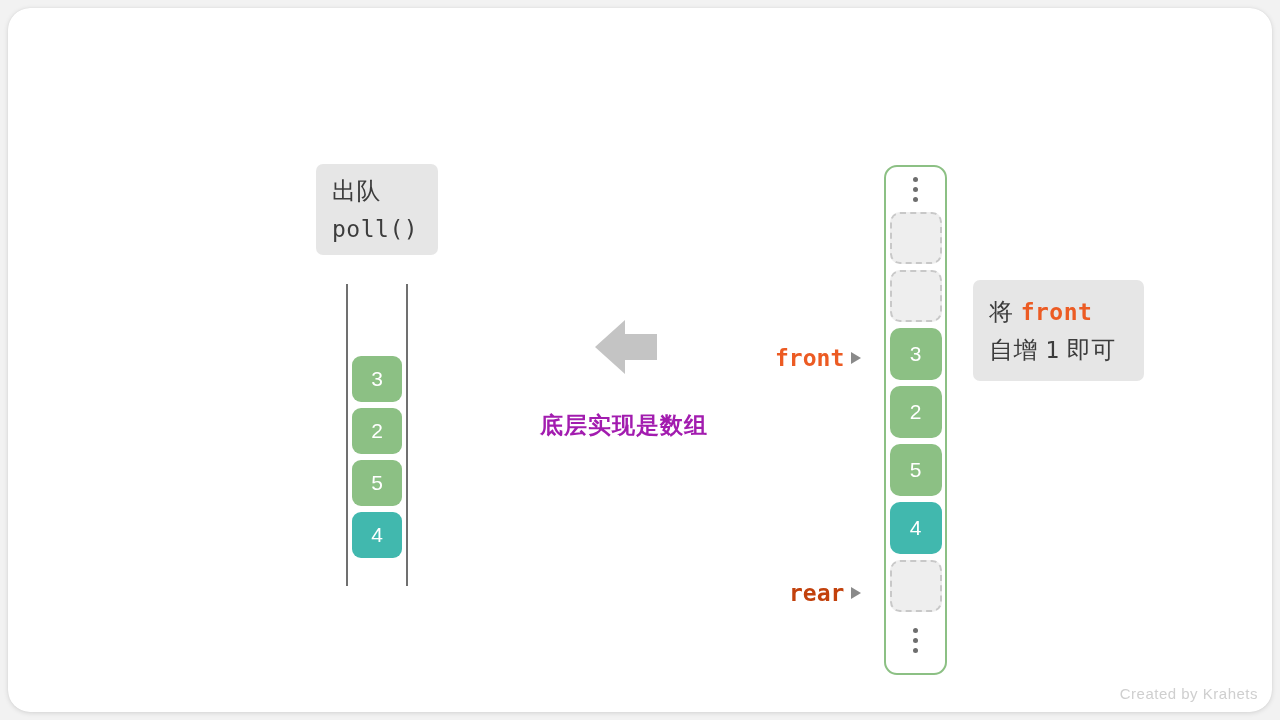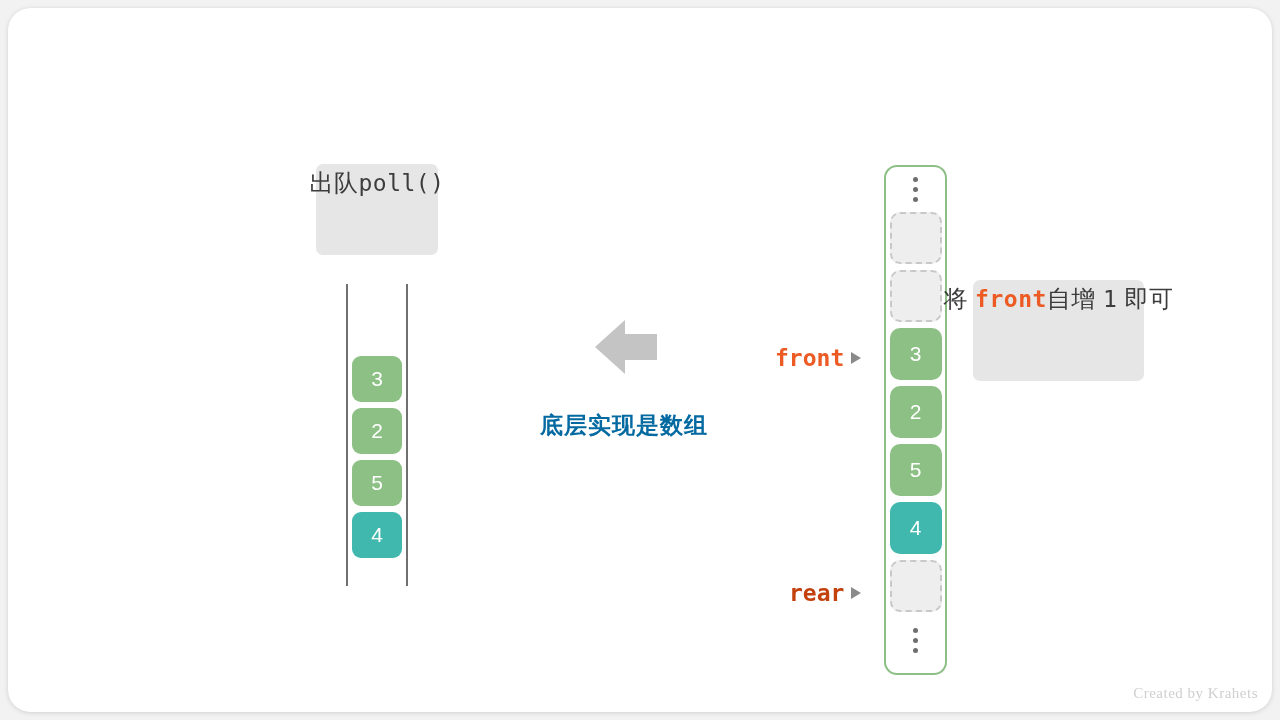--- a/index.html
+++ b/index.html
@@ -30,23 +30,23 @@
     box-shadow: 0 1px 5px rgba(0,0,0,0.13), 0 0 1px rgba(0,0,0,0.10);
   }
 
   
   .note-box {
     position: absolute;
     background: #e6e6e6;
     border-radius: 7px;
     box-sizing: border-box;
     display: flex;
-    flex-direction: row;
-    justify-content: center;
-    padding: 0 32px;
+    flex-direction: column;
+    justify-content: center;
+    padding: 0 16px;
   }
   .note-line {
     font-size: 24px;
     line-height: 38px;
     color: #3c3c3c;
     white-space: pre;
     letter-spacing: 0.5px;
   }
   .note-line.mono {
     font-family: "DejaVu Sans Mono", "Liberation Mono", monospace;
@@ -71,21 +71,21 @@
     position: absolute;
     left: 504px;
     top: 408px;
     width: 240px;
     text-align: center;
   }
   #caption div {
     font-size: 23px;
     font-weight: bold;
     line-height: 34px;
-    color: #0369a1;
+    color: #a21caf;
     letter-spacing: 1px;
   }
 
   
   #big-arrow {
     position: absolute;
     left: 595px;
     top: 320px;
     width: 62px;
     height: 54px;
@@ -193,21 +193,21 @@
     border-left: 10px solid #8a8a8a;
   }
   #ptr-front { left: 775px; top: 345px; color: #ec5b23; }
   #ptr-rear  { left: 789px; top: 580px; color: #c2410c; }
 
   
   #credit {
     position: absolute;
     right: 22px;
     bottom: 18px;
-    font-family: Liberation Serif, serif;
+    font-family: Liberation Sans, sans-serif;
     font-size: 15px;
     color: #cfcfcf;
     letter-spacing: 0.5px;
   }
 </style>
 </head>
 <body>
 
 <div id="canvas">
   <div class="card"></div>

